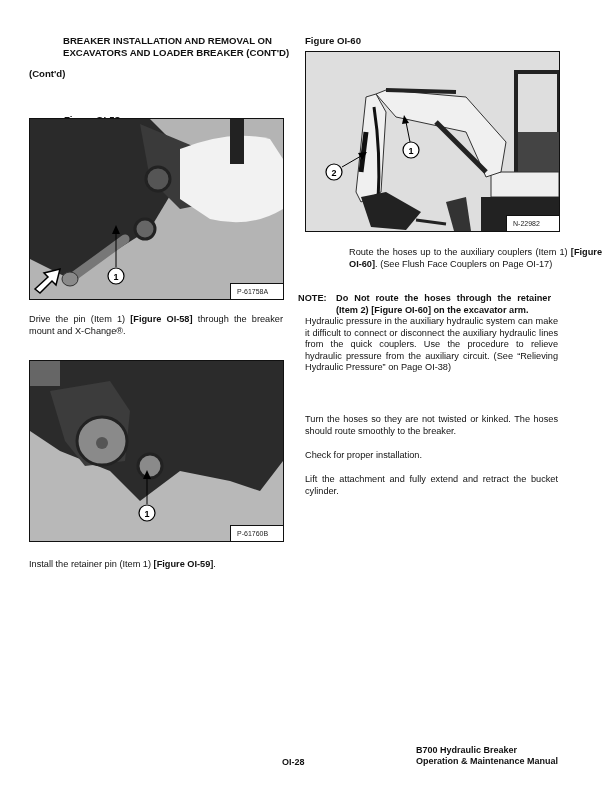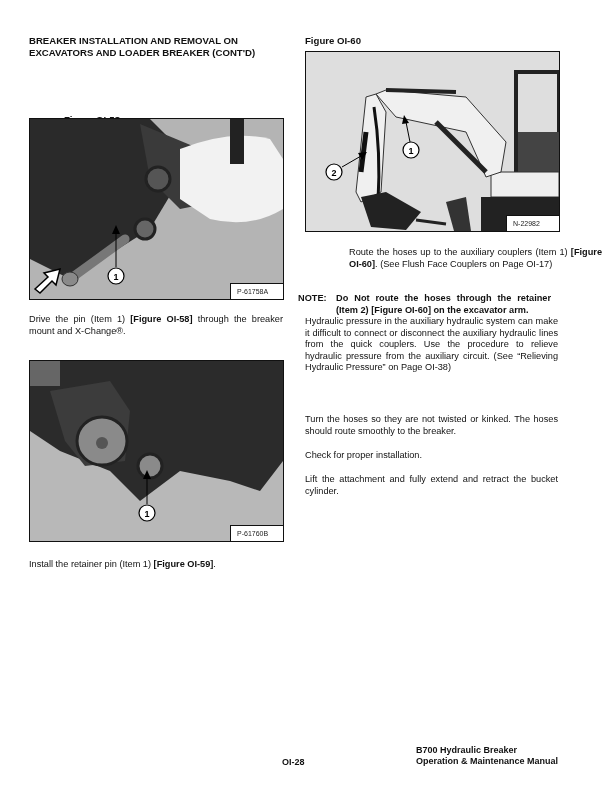--- a/index.html
+++ b/index.html
@@ -1,19 +1,19 @@
 <!DOCTYPE html>
 <html><head>
 <meta charset="utf-8">
 <style>
   html, body { margin: 0; padding: 0; background: #ffffff; }
   body { width: 612px; height: 792px; position: relative; overflow: hidden;
          font-family: "Liberation Sans", sans-serif; color: #111; }
   .abs { position: absolute; }
-  .h1 { font-weight: bold; font-size: 9.6px; line-height: 11.5px; }
+  .h1 { font-weight: bold; font-size: 9.6px; line-height: 11.5px; margin-left: 34px; }
   .h2 { font-weight: bold; font-size: 9.6px; line-height: 11.5px; }
   .figlabel { font-weight: bold; font-size: 9.6px; line-height: 11.5px; }
   .p { font-size: 9.2px; line-height: 11.6px; text-align: justify; }
   .p b { font-weight: bold; }
   .fig { position: absolute; border: 1px solid #111; overflow: hidden; background: #b9b9b9; }
   .fig svg { display: block; }
   .tag { position: absolute; right: 0; bottom: 0; background: #fff; border-left: 1px solid #111; border-top: 1px solid #111;
          font-size: 7px; padding: 2px 0 2px 6px; width: 46px; height: 11px; line-height: 11px; color: #222; }
   .note { font-weight: bold; font-size: 9.2px; line-height: 11.6px; }
   .note .lbl { display: inline-block; width: 38px; }
@@ -21,20 +21,21 @@
   .footer { font-weight: bold; font-size: 9px; line-height: 11px; }
 </style>
 </head>
 <body>
 
 <div class="abs h1" style="left:29px; top:35px; width:260px;">
   <div>BREAKER INSTALLATION AND REMOVAL ON</div>
   <div>EXCAVATORS AND LOADER BREAKER (CONT'D)</div>
 </div>
 <div class="abs h2" style="left:29px; top:68px; width:260px;">
+  <div>(Cont'd)</div>
 </div>
 
 <div class="abs figlabel" style="left:29px; top:114px;margin-left:35px;">Figure OI-58</div>
 <div class="fig" style="left:29px; top:118px; width:253px; height:180px;">
   <svg width="253" height="180" viewBox="0 0 253 180">
     <rect x="0" y="0" width="253" height="180" fill="#b4b4b4"></rect>
     <path d="M0 0 L120 0 L140 20 L150 60 L120 110 L40 160 L0 140 Z" fill="#2a2a2a"></path>
     <path d="M110 5 L170 30 L210 50 L200 80 L150 90 L120 60 Z" fill="#3a3a3a"></path>
     <path d="M150 30 Q200 10 240 20 L253 40 L253 90 Q220 110 180 100 L150 80 Z" fill="#f2f2f2"></path>
     <rect x="200" y="0" width="14" height="45" fill="#222"></rect>

